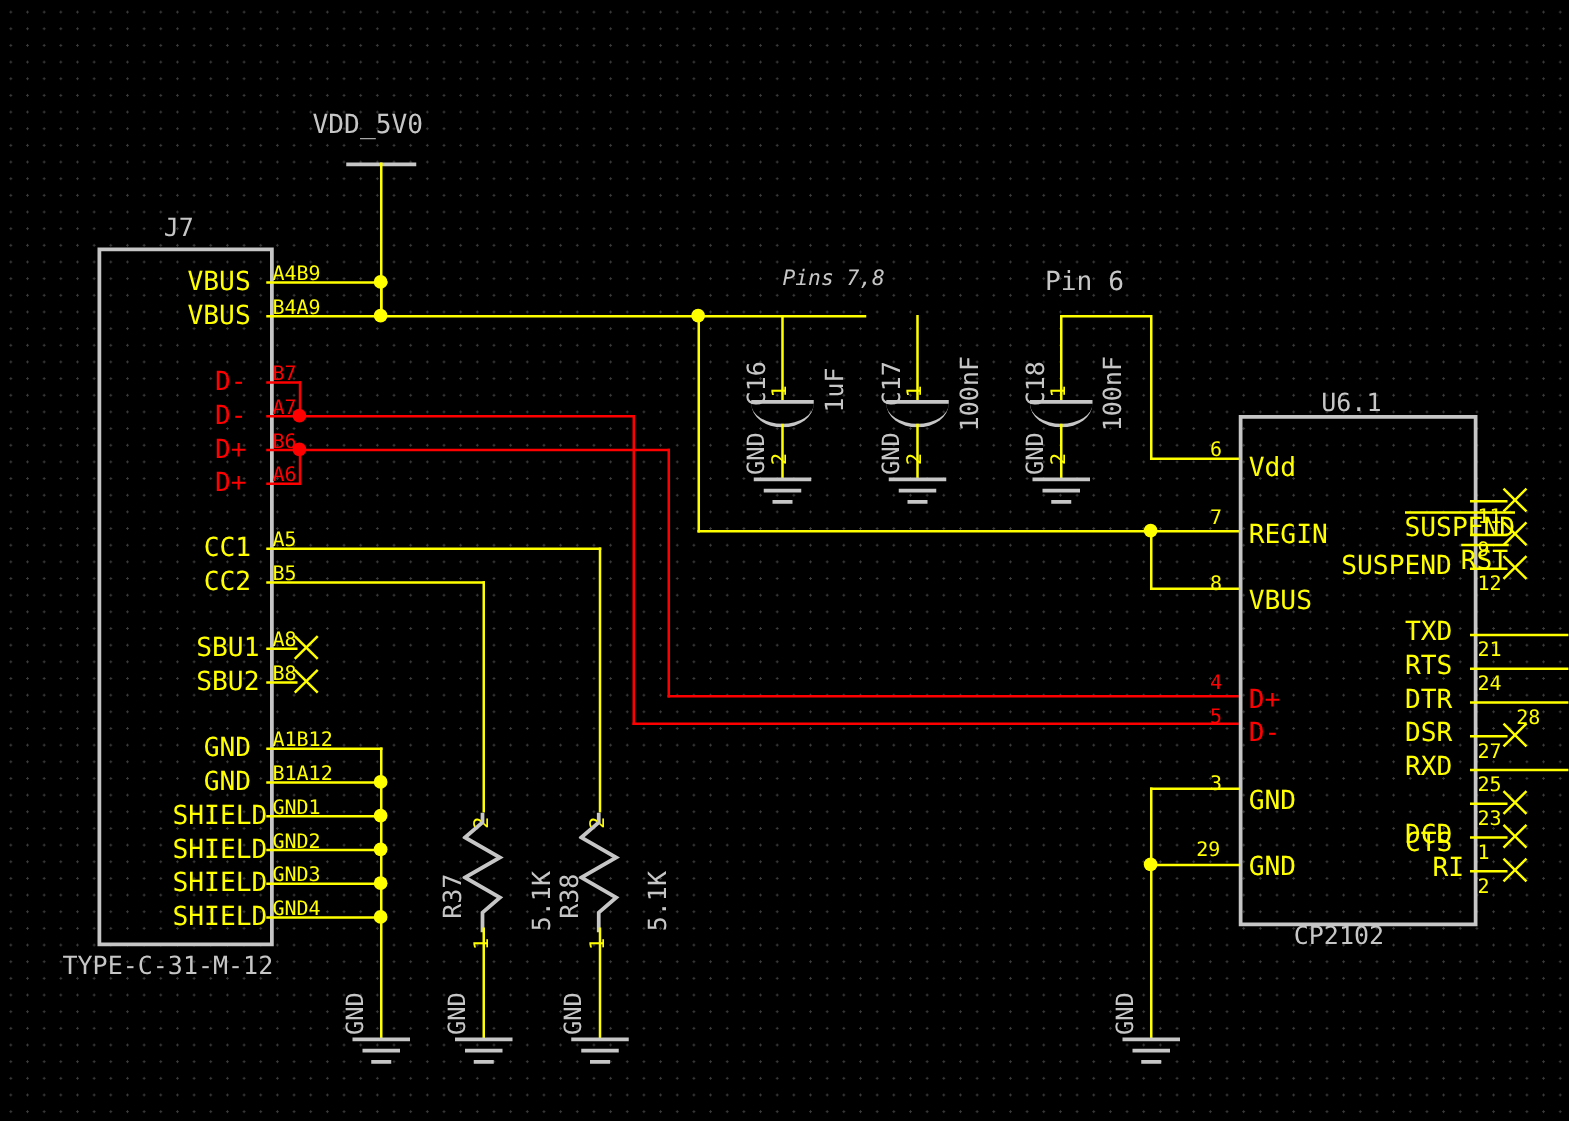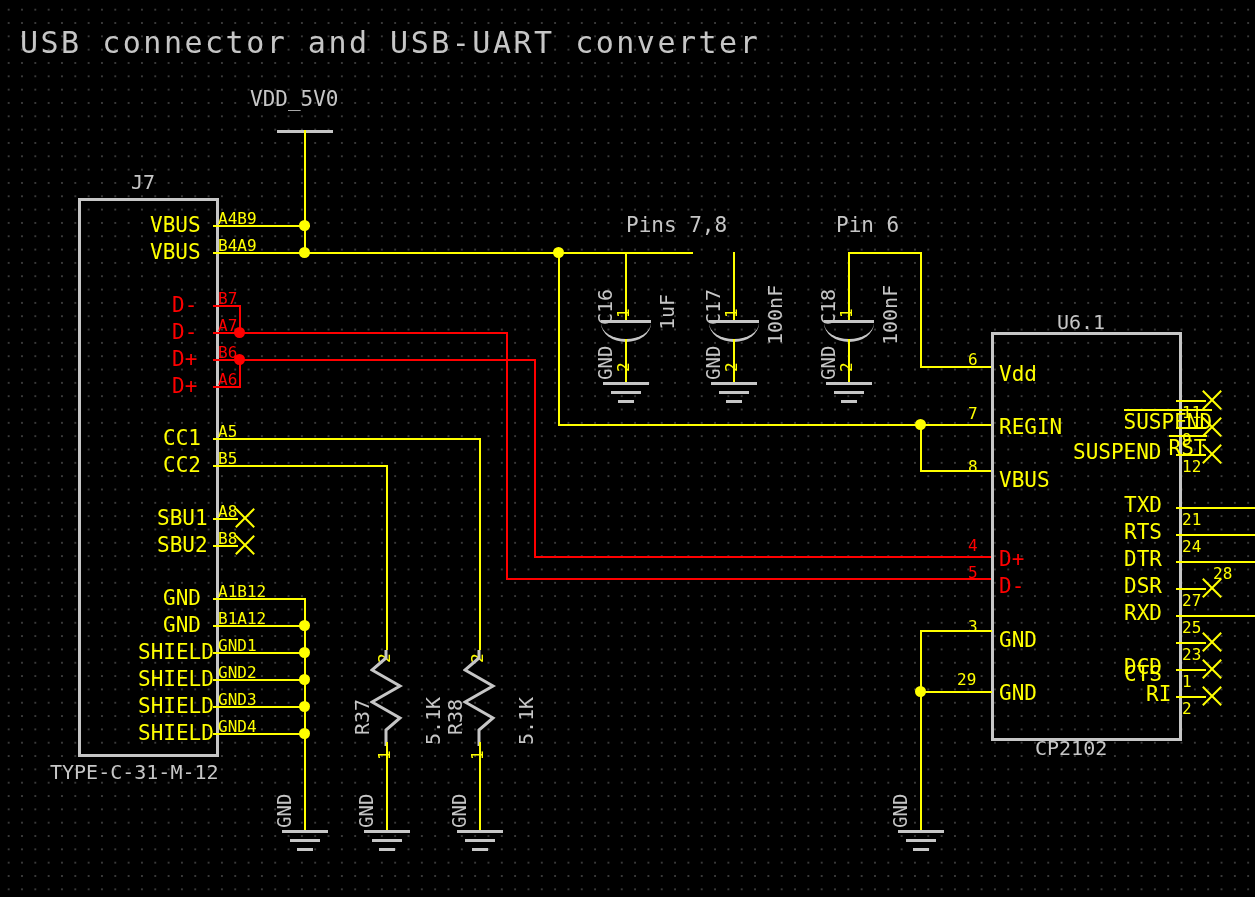--- a/index.html
+++ b/index.html
@@ -41,21 +41,20 @@
   .title{font-size:30px;letter-spacing:2.5px;}
   .pname{font-size:21px;}
   .pnum{font-size:16px;}
   .refdes{font-size:20px;}
 </style>
 </head>
 <body>
 
 <div id="sheet">
 
-  <div class="lbl title gray" style="left:20px;top:28px;">USB connector and USB-UART converter</div>
 
   <div class="lbl gray" style="left:250px;top:89px;font-size:21px;">VDD_5V0</div>
   <div class="gline h" style="left:277px;top:130px;width:56px;"></div>
   <div class="wire v" style="left:304px;top:130px;height:122px;"></div>
 
   <div class="lbl refdes gray" style="left:131px;top:172px;">J7</div>
   <div class="box" style="left:78px;top:198px;width:135px;height:553px;"></div>
   <div class="lbl gray" style="left:50px;top:762px;font-size:20px;">TYPE-C-31-M-12</div>
 
   <div class="lbl pname yel" style="left:150px;top:215px;">VBUS</div>
@@ -166,21 +165,21 @@
     <polyline points="16,0 16,8 2,20 30,36 2,52 30,68 16,80 16,96" fill="none" stroke="#c6c6c6" stroke-width="3"></polyline>
   </svg>
   <div class="wire v" style="left:479px;top:742px;height:90px;"></div>
   <div class="gndsym" style="left:457px;top:830px;">
     <i class="b1"></i>
       <i class="b2"></i>
       <i class="b3"></i>
   </div>
   <div class="lbl gray rot" style="left:450px;top:828px;font-size:19px;">GND</div>
 
-  <div class="lbl gray" style="left:626px;top:215px;font-size:21px;">Pins 7,8</div>
+  <div class="lbl gray" style="left:626px;top:215px;font-size:17px;font-style:italic;">Pins 7,8</div>
   <div class="lbl gray" style="left:836px;top:215px;font-size:21px;">Pin 6</div>
 
   <div class="dot" style="left:553px;top:247px;"></div>
   <div class="wire h" style="left:559px;top:252px;width:134px;"></div>
   <div class="wire v" style="left:625px;top:252px;height:68px;"></div>
   <div class="lbl pnum yel rot" style="left:616px;top:318px;">1</div>
   <div class="capsym" style="left:601px;top:320px;">
     <div class="plate"></div>
       <div class="curve"></div>
   </div>

